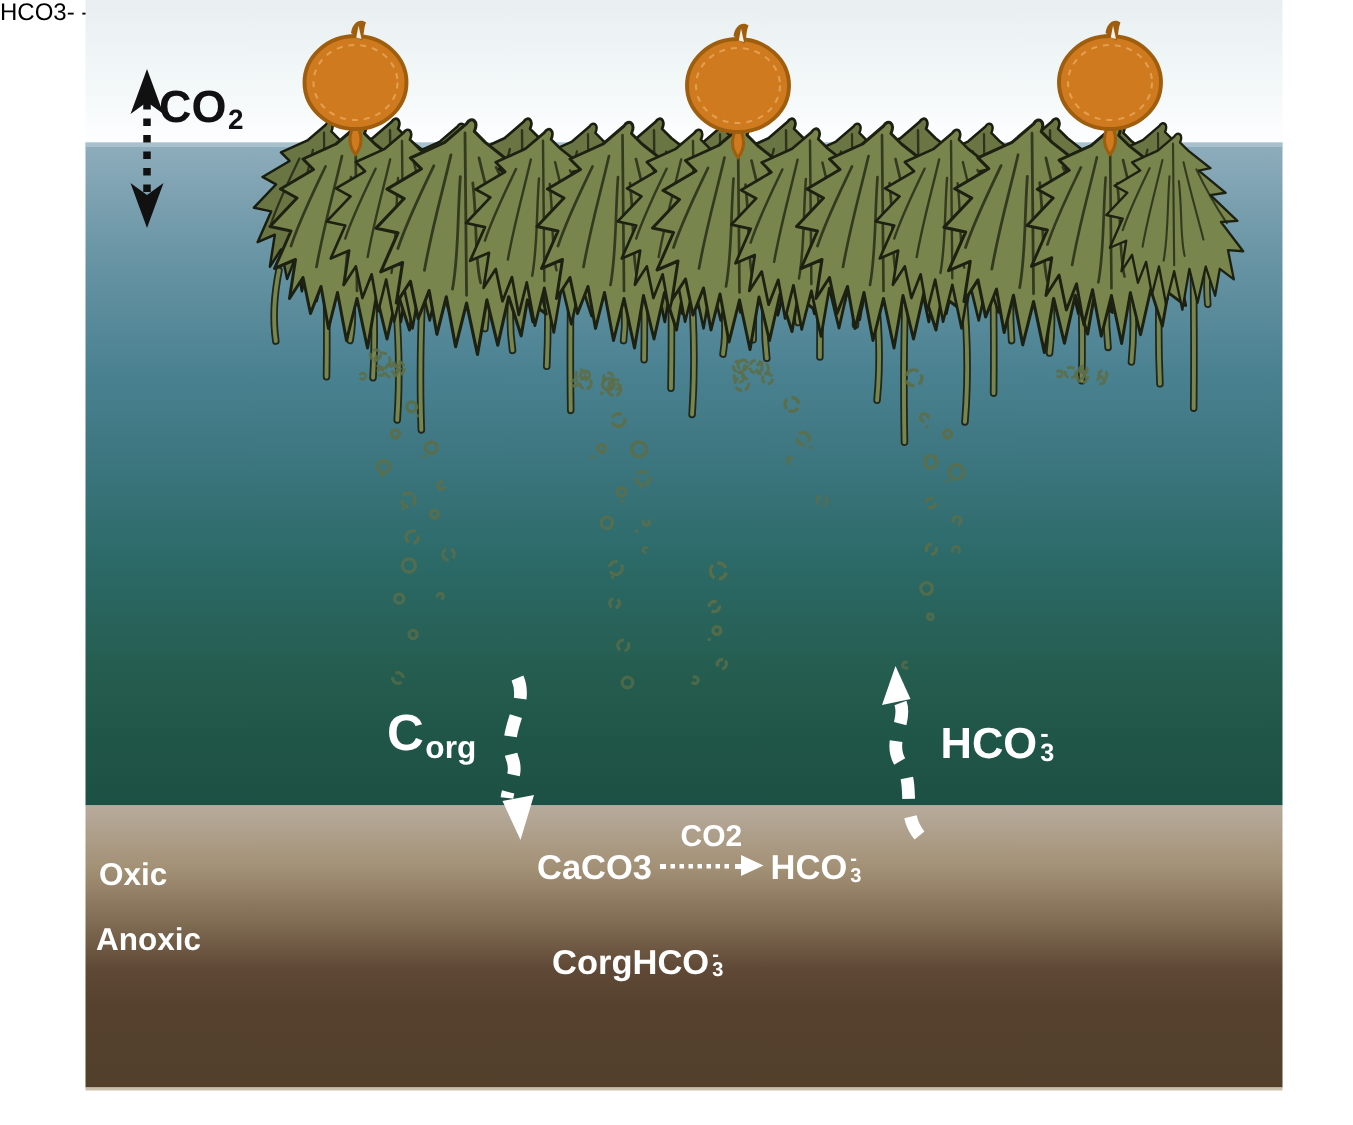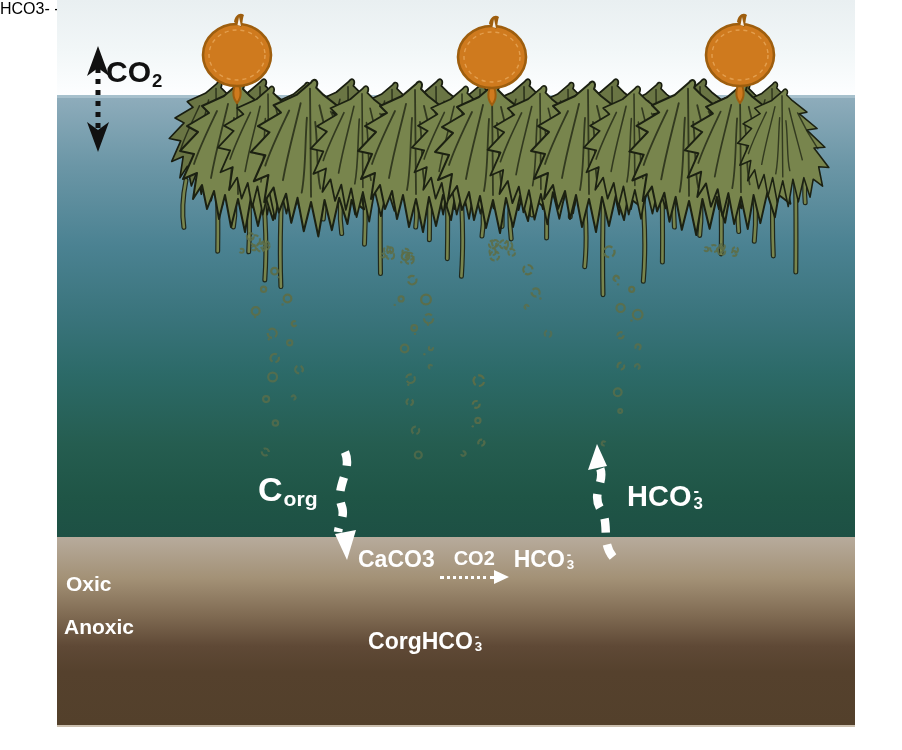--- a/index.html
+++ b/index.html
@@ -20,21 +20,21 @@
   .backrow{filter:brightness(.88);}
   .lbl{position:absolute;font-weight:bold;color:var(--text-light);line-height:1;white-space:nowrap;}
   .lbl .sb{font-size:.62em;position:relative;top:.25em;margin-left:1px;}
   .stk{display:inline-flex;flex-direction:column;align-items:flex-start;vertical-align:middle;
        font-size:.58em;line-height:.78;margin-left:2px;transform:translateY(-.08em);font-weight:bold;}
   .co2-air{left:106px;top:57px;font-size:30px;color:var(--text-dark);}
   .corg-w{left:258px;top:472px;font-size:34px;}
   .hco3-w{left:627px;top:482px;font-size:29px;}
   .oxic{left:66px;top:573px;font-size:21px;}
   .anoxic{left:64px;top:616px;font-size:21px;}
-  .rx{position:absolute;display:flex;align-items:flex-start;color:var(--text-light);
+  .rx{position:absolute;display:flex;align-items:flex-end;color:var(--text-light);
       font-weight:bold;font-size:23px;line-height:1;}
   .rx .part{display:inline-block;}
   .rx-arrow{display:flex;flex-direction:column;align-items:center;margin:0 5px;}
   .rx-cat{font-size:20px;margin-bottom:2px;}
   .rx-shaft{display:flex;align-items:center;margin-bottom:6px;}
   .rx-dots{width:54px;height:0;border-top:3px dotted var(--text-light);}
   .rx-tri{width:0;height:0;border-left:15px solid var(--text-light);
           border-top:7px solid transparent;border-bottom:7px solid transparent;}
   .rx1{left:358px;top:548px;}
   .rx2{left:368px;top:630px;}

